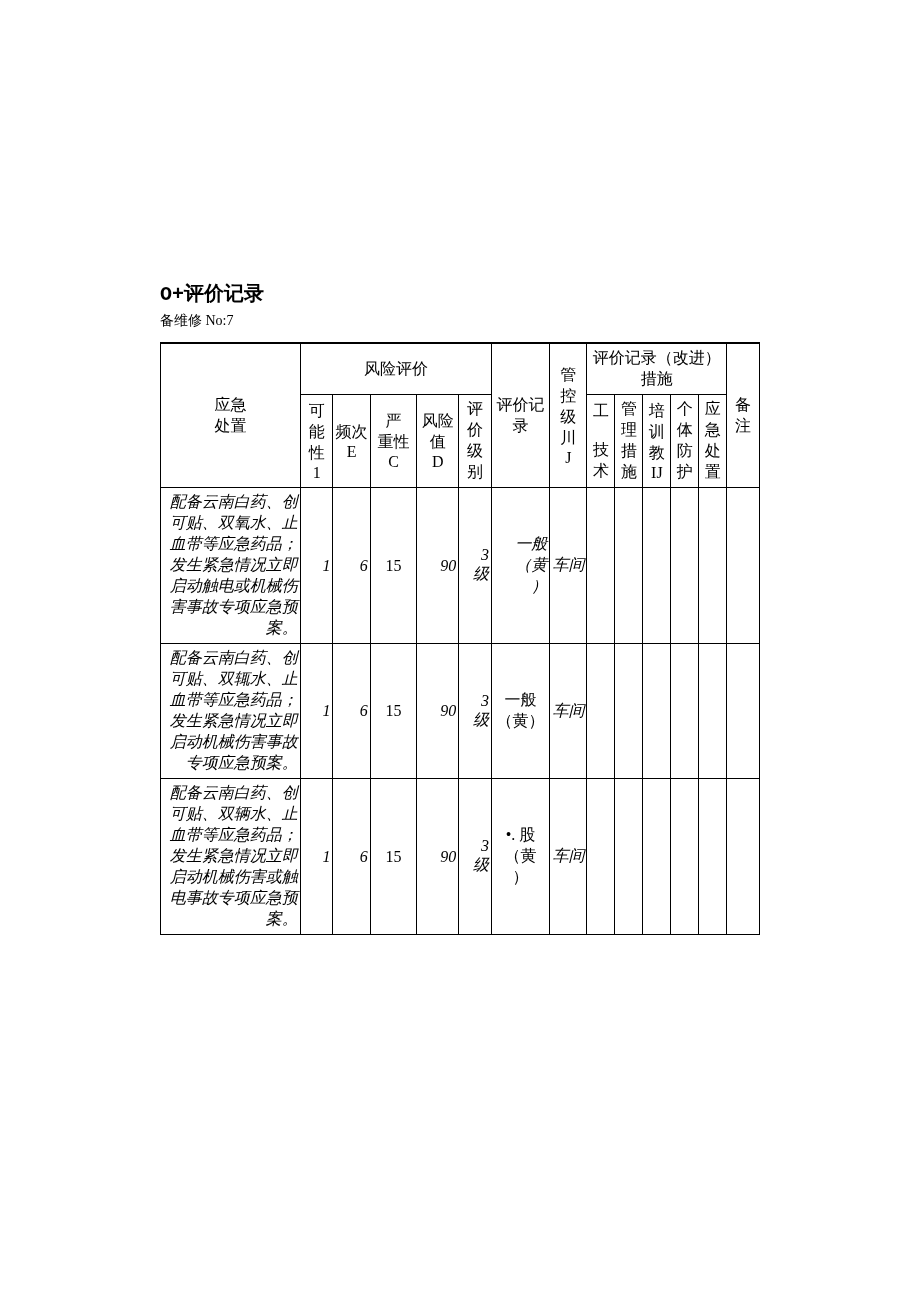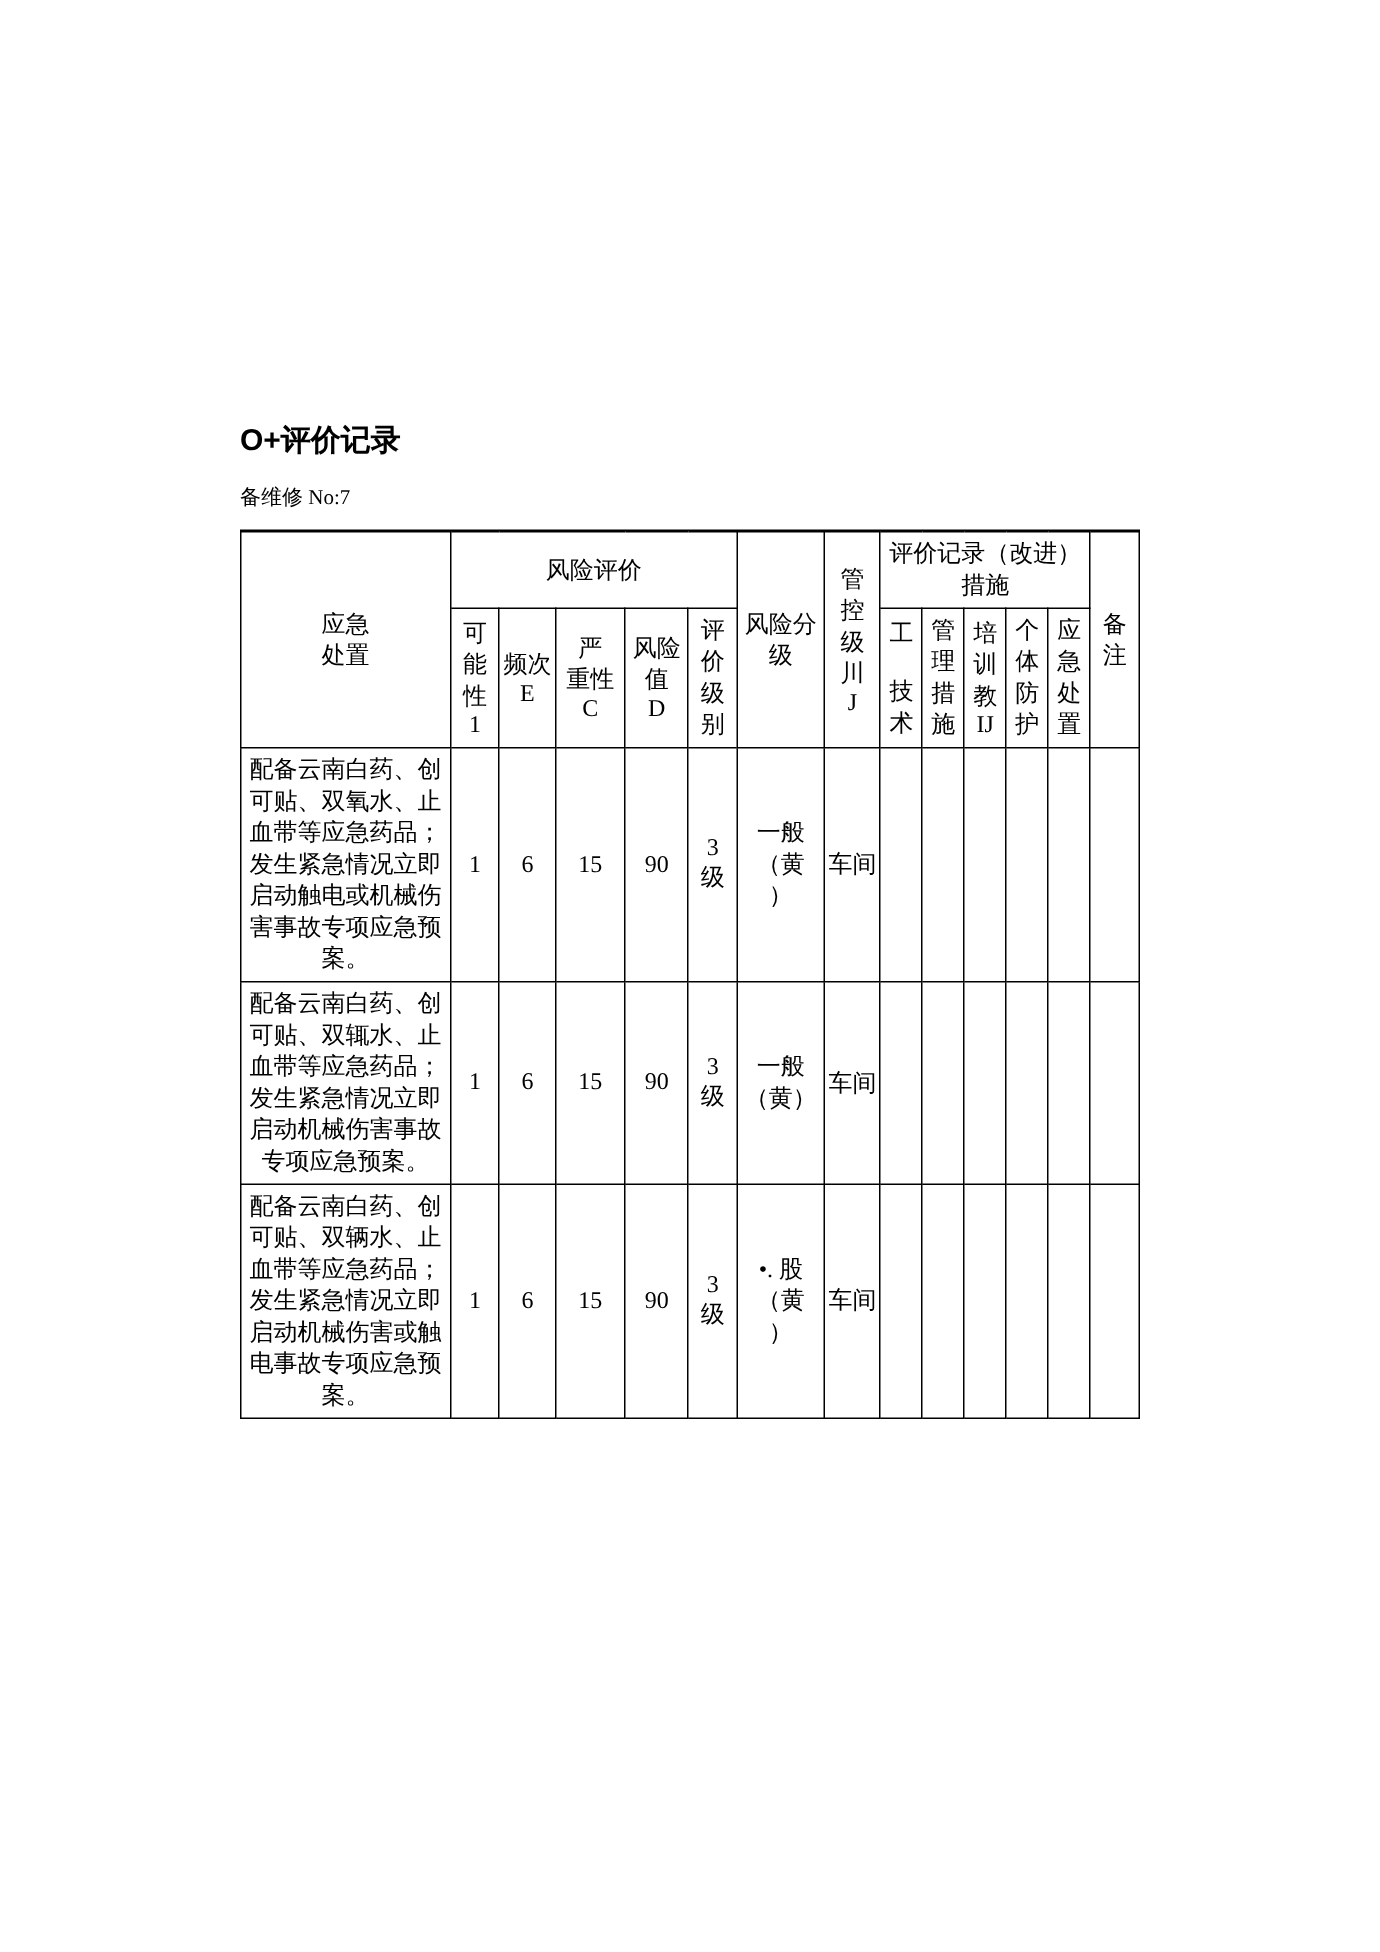--- a/index.html
+++ b/index.html
@@ -12,22 +12,22 @@
       font-family: "SimSun", "宋体", serif;
       width: 920px;
       height: 1301px;
       padding: 280px 160px 0 160px;
       color: #000;
       font-size: 14px;
     }
     .title {
       font-size: 20px;
       font-weight: bold;
-      margin-bottom: 16px;
-      font-family: Liberation Sans, sans-serif;
+      margin-bottom: 5px;
+      font-family: Liberation Mono, monospace;
     }
     .subtitle {
       font-size: 14px;
       border-bottom: 1px solid #000;
       padding-bottom: 12px;
       display: inline-block;
       margin-bottom: 0;
       width: 100%;
     }
     table {
@@ -38,21 +38,22 @@
     td, th {
       border: 1px solid #000;
       padding: 4px 2px;
       vertical-align: middle;
       font-size: 16px;
       font-weight: normal;
       word-break: break-all;
       text-align: center;
     }
     .left {
-      text-align: center;
+      text-align: right;
+      font-style: italic;
     }
   </style>
 </head>
 <body>
 
 
 
 <div class="title">O+评价记录</div>
 <div class="subtitle">备维修 No:7</div>
 
@@ -70,21 +71,21 @@
     <col style="width:24px">
     <col style="width:24px">
     <col style="width:24px">
     <col style="width:24px">
     <col style="width:28px">
   </colgroup>
   <thead>
     <tr>
       <th rowspan="2">应急<br>处置</th>
       <th colspan="5">风险评价</th>
-      <th rowspan="2">风险分级</th>
+      <th rowspan="2">评价记录</th>
       <th rowspan="2">管 控<br>级 川<br>J</th>
       <th colspan="5">评价记录（改进）措施</th>
       <th rowspan="2">备注</th>
     </tr>
     <tr>
       <th>可能性<br>1</th>
       <th>频次<br>E</th>
       <th>严<br>重性 C</th>
       <th>风险值<br>D</th>
       <th>评价<br>级别</th>

